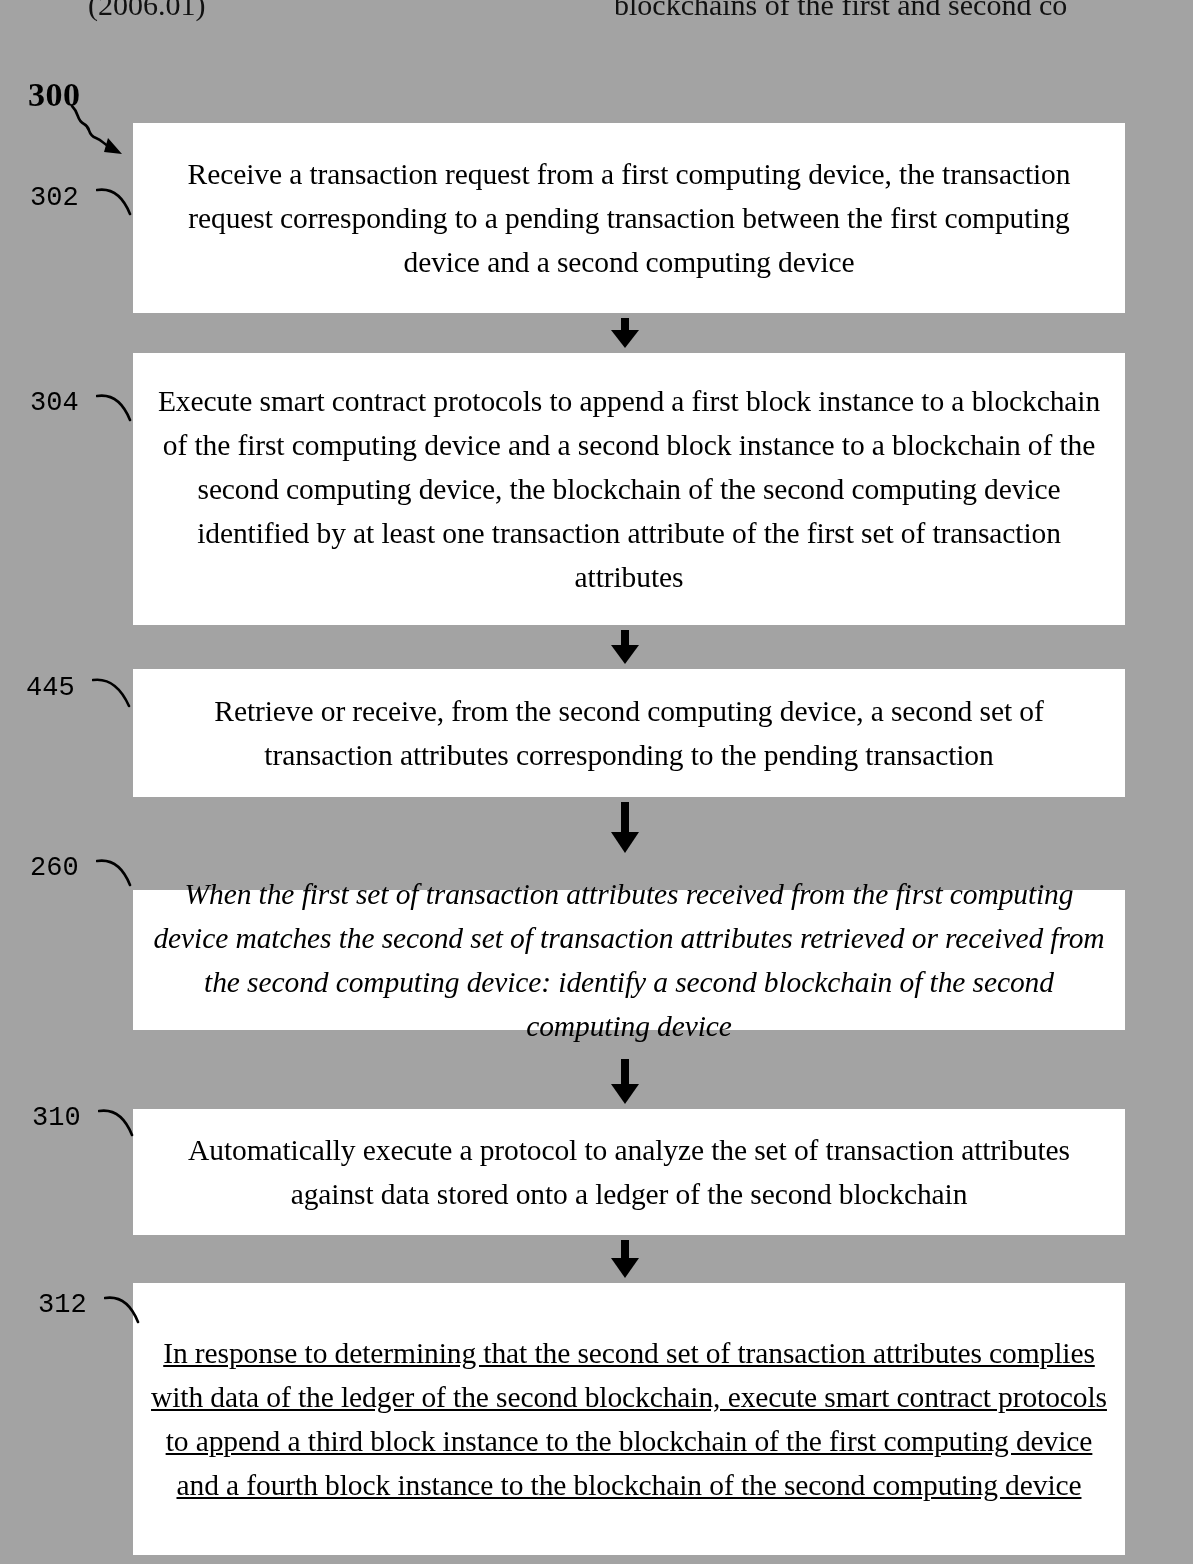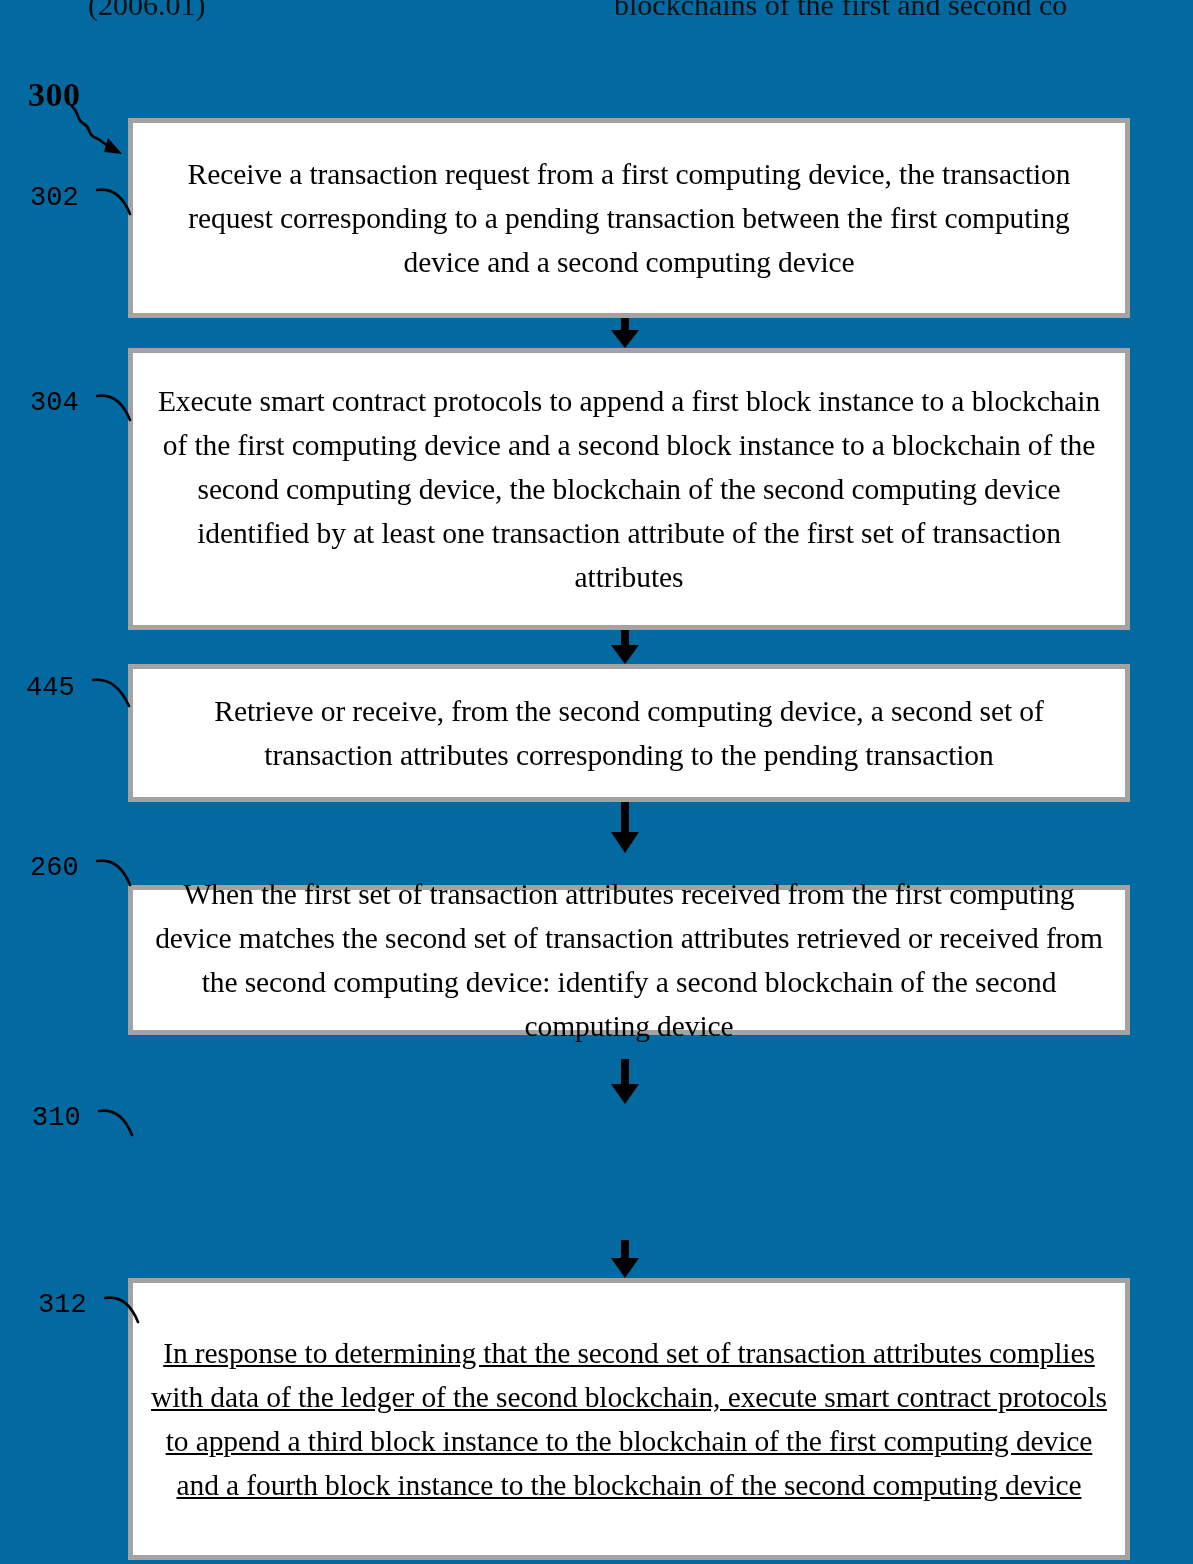--- a/index.html
+++ b/index.html
@@ -10,21 +10,21 @@
   }
   body {
     font-family: "Liberation Serif", "DejaVu Serif", serif;
     color: #000000;
   }
   #page {
     position: relative;
     width: 1193px;
     height: 1564px;
     overflow: hidden;
-    background: #0369a1;
+    background: #a3a3a3;
   }
 
   
   .header-frag {
     position: absolute;
     font-family: "Liberation Serif", "DejaVu Serif", serif;
     font-size: 30px;
     line-height: 30px;
     color: #111111;
     white-space: nowrap;
@@ -118,24 +118,27 @@
   </div>
 
   <div class="flow-box" id="box-304" style="top:348px;height:282px;align-items:center;">
     <span class="box-text">Execute smart contract protocols to append a first block instance to a blockchain of the first computing device and a second block instance to a blockchain of the second computing device, the blockchain of the second computing device identified by at least one transaction attribute of the first set of transaction attributes</span>
   </div>
 
   <div class="flow-box" id="box-306" style="top:664px;height:138px;">
     <span class="box-text">Retrieve or receive, from the second computing device, a second set of transaction attributes corresponding to the pending transaction</span>
   </div>
 
-  <div class="flow-box" id="box-308" style="top:885px;height:150px;">
+  <div class="flow-box" id="box-308" style="top:885px;height:150px;font-style:italic;">
     <span class="box-text">When the first set of transaction attributes received from the first computing device matches the second set of transaction attributes retrieved or received from the second computing device: identify a second blockchain of the second computing device</span>
   </div>
 
+  <div class="flow-box" id="box-310" style="top:1104px;height:136px;">
+    <span class="box-text">Automatically execute a protocol to analyze the set of transaction attributes against data stored onto a ledger of the second blockchain</span>
+  </div>
 
   <div class="flow-box" id="box-312" style="top:1278px;height:282px;text-decoration:underline;">
     <span class="box-text">In response to determining that the second set of transaction attributes complies with data of the ledger of the second blockchain, execute smart contract protocols to append a third block instance to the blockchain of the first computing device and a fourth block instance to the blockchain of the second computing device</span>
   </div>
 
   <svg class="connector" style="top:318px;height:30px;" viewBox="0 0 42 30" preserveAspectRatio="none">
     <rect x="17" y="0" width="8" height="16" fill="#000"></rect>
     <polygon points="7,12 35,12 21,30" fill="#000"></polygon>
   </svg>
 

